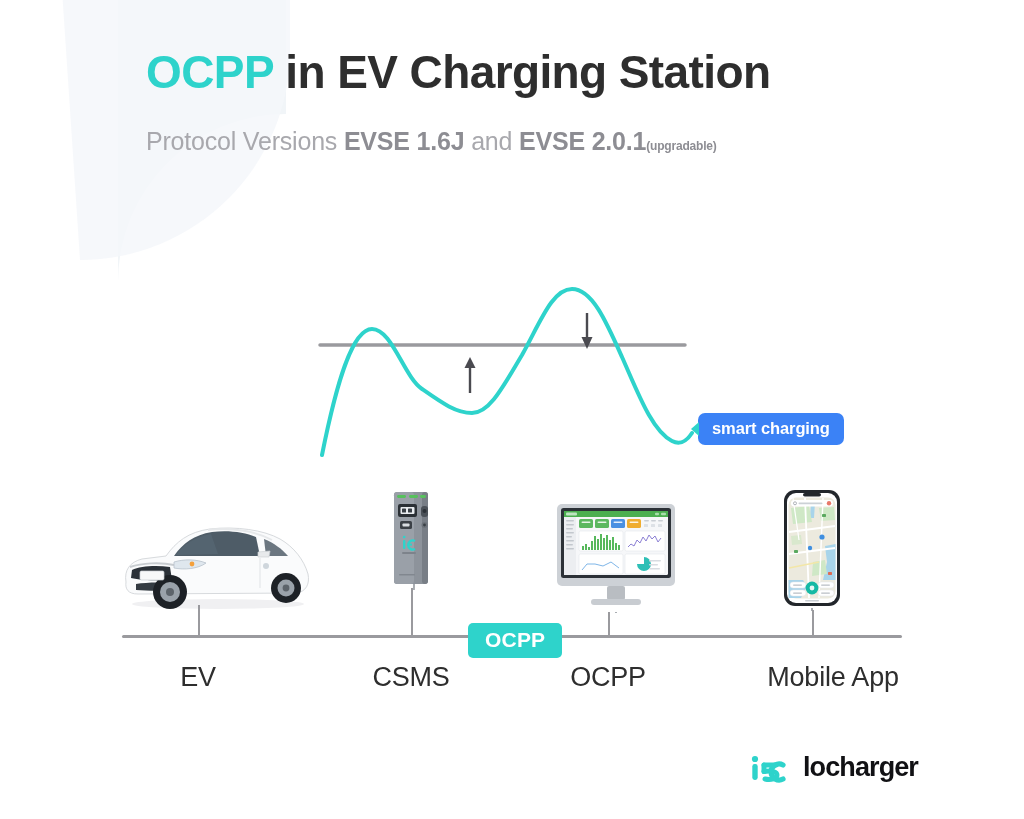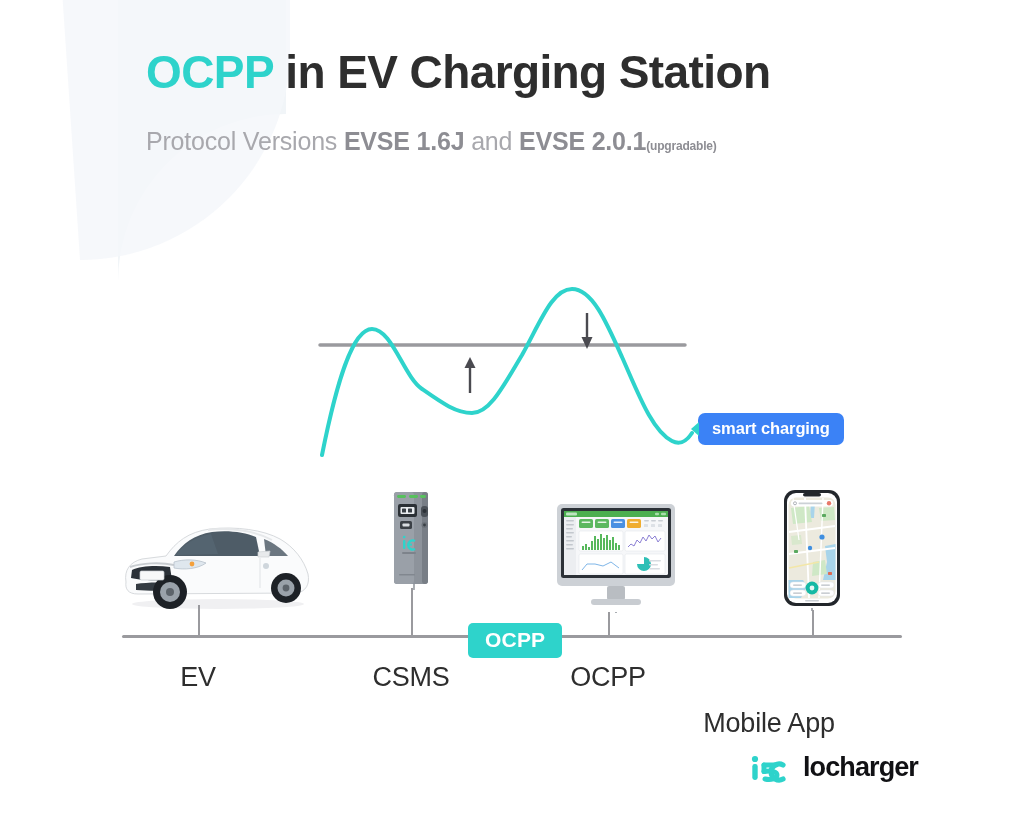--- a/index.html
+++ b/index.html
@@ -64,21 +64,21 @@
     letter-spacing:0.2px;
   }
 
   .label {
     position:absolute; top:192px; font-size:27px; color:#2e2e2e;
     text-align:center; letter-spacing:-0.2px; white-space:nowrap;
   }
   .label.ev   { left:148px; width:100px; }
   .label.evse { left:361px; width:100px; }
   .label.csms { left:558px; width:100px; }
-  .label.app  { left:694px; width:150px;margin-top:46px; }
+  .label.app  { left:758px; width:150px; }
 
   
   .device { position:absolute; }
   #device-car   { left:118px; top:48px;  width:200px; height:92px; }
   #device-evse  { left:386px; top:18px;  width:52px;  height:102px; }
   #device-csms  { left:551px; top:30px;  width:130px; height:113px; }
   #device-phone { left:779px; top:18px;  width:66px;  height:123px; }
 
   
   #footer-logo {

